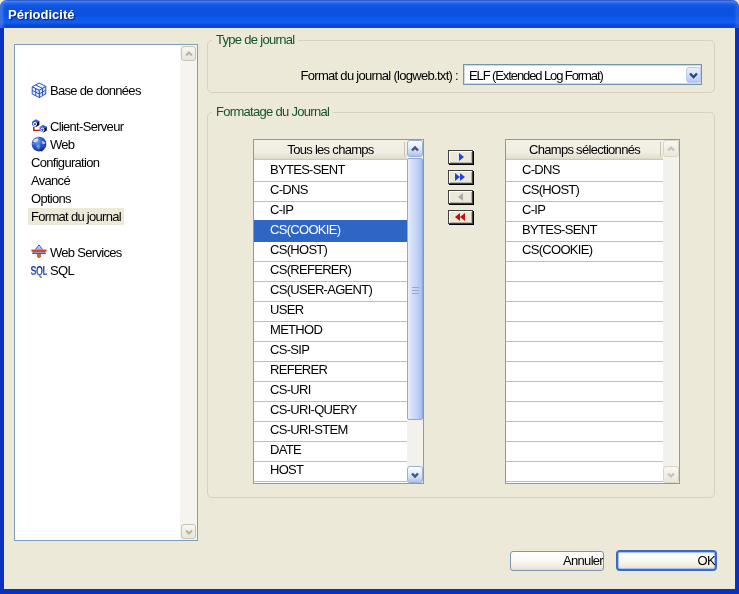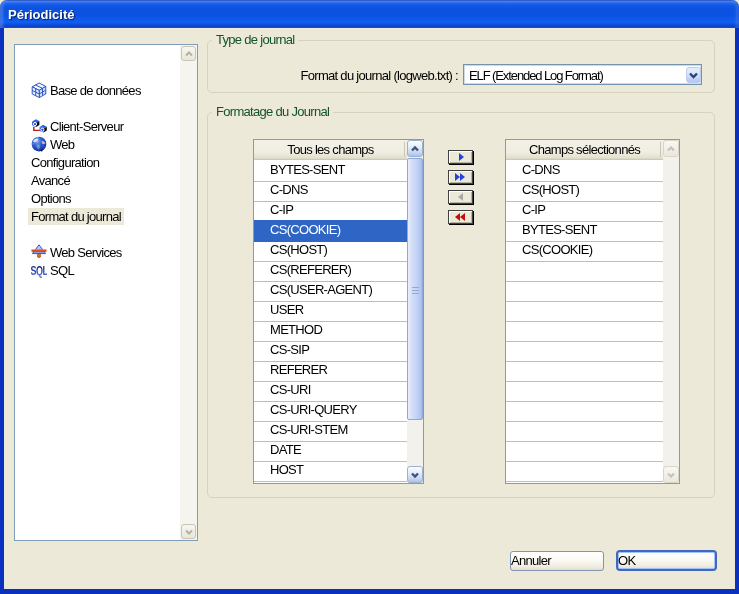--- a/index.html
+++ b/index.html
@@ -53,21 +53,21 @@
 .lsb{position:absolute;top:0;width:16px;height:343px;background:#F2F1EB}
 .xpbtn{position:absolute;left:0;width:16px;height:17px;border-radius:3px;border:1px solid #9CB0D0;background:linear-gradient(180deg,#FDFEFF 0%,#E4ECF8 40%,#C4D4F0 80%,#AEC2E8 100%);display:flex;align-items:center;justify-content:center}
 .disbtn{position:absolute;left:0;width:16px;height:17px;border-radius:3px;border:1px solid #D9D5C8;background:linear-gradient(180deg,#F8F7F3,#EAE8DC);display:flex;align-items:center;justify-content:center}
 #thumb{position:absolute;left:0;top:18px;width:16px;height:262px;border-radius:2px;border:1px solid #90A8D8;background:linear-gradient(90deg,#EAF0FC 0%,#D5E0F8 25%,#C4D4F6 60%,#B0C4F0 90%,#A4BAEC 100%)}
 .grip{position:absolute;left:4px;width:7px;height:1px;background:#8FA8D8}
 
 
 .xfer{position:absolute;left:448px;width:25px;height:14px;background:#ECE9D8;border:1px solid #404040;box-shadow:1px 1px 0 #000,inset 1px 1px 0 #fff,inset -1px -1px 0 #B8B4A4;display:flex;align-items:center;justify-content:center}
 
 
-.btn{position:absolute;height:20px;border:1px solid #8494B0;border-radius:3px;background:linear-gradient(180deg,#FFFFFF 0%,#FAF9F3 45%,#F0EDE1 80%,#E2DECD 100%);text-align:left;line-height:18px}
+.btn{position:absolute;height:20px;border:1px solid #8494B0;border-radius:3px;background:linear-gradient(180deg,#FFFFFF 0%,#FAF9F3 45%,#F0EDE1 80%,#E2DECD 100%);text-align:right;line-height:18px}
 #btn-annuler{left:510px;top:551px;width:94px}
 #btn-ok{left:616px;top:550px;width:101px;height:21px;border:2px solid #3E69BE;border-radius:4px;box-shadow:inset 0 0 0 1px #A6C2F2;background:linear-gradient(180deg,#FFFFFF 0%,#FAF9F3 45%,#F0EDE1 80%,#E2DECD 100%);line-height:17px}
 svg{display:block}
 </style>
 </head>
 <body>
 <div class="abs" id="titlebar"></div>
 <div class="abs" id="titletext">Périodicité</div>
 <div class="abs" id="bl"></div>
 <div class="abs" id="br"></div>

